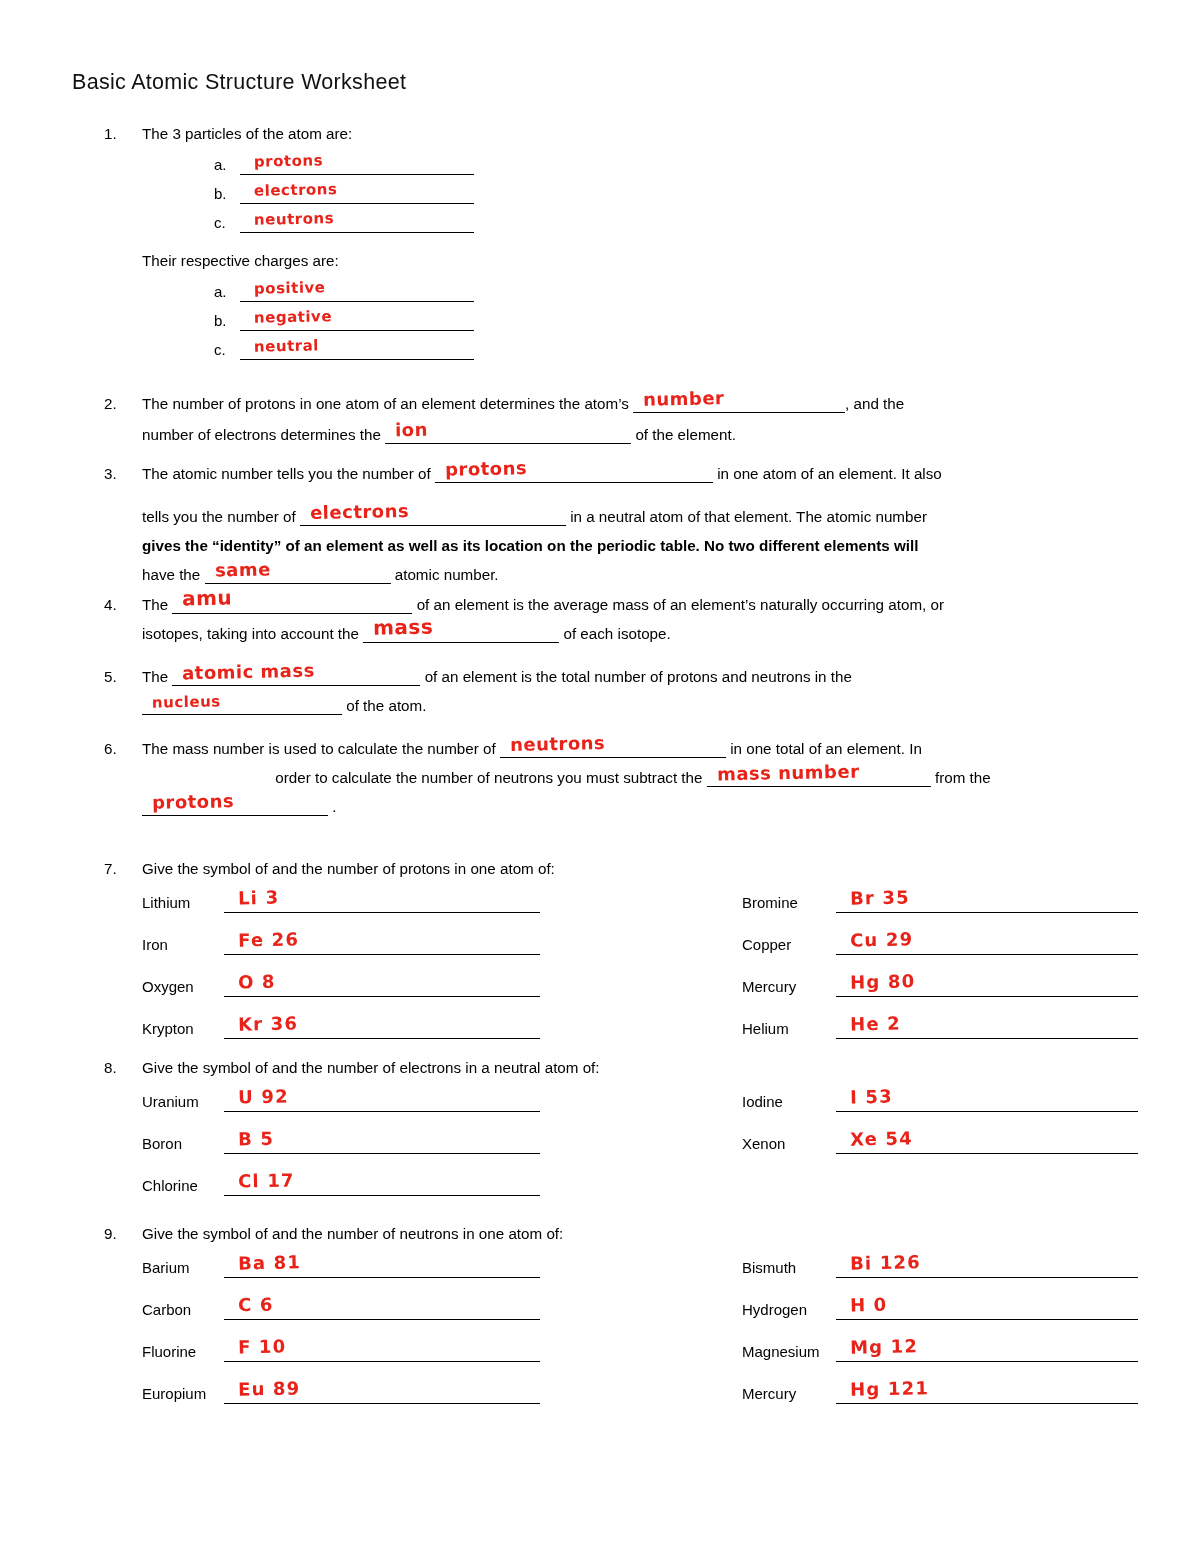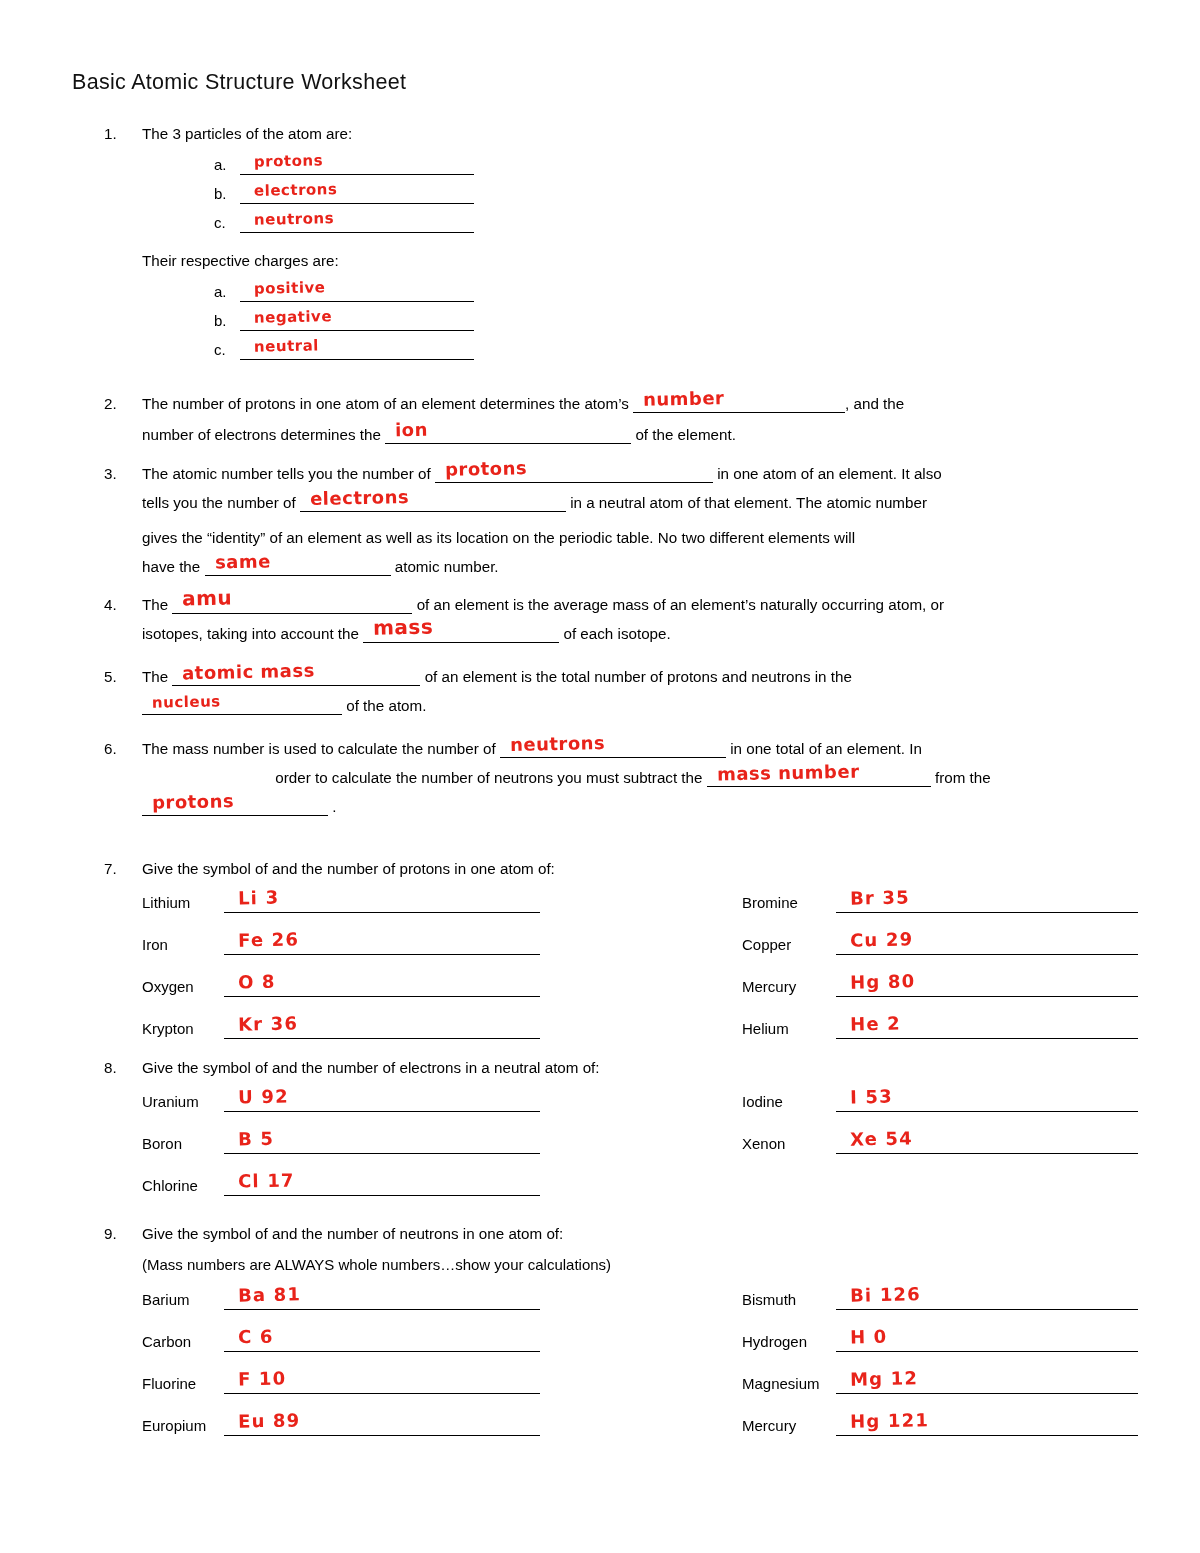--- a/index.html
+++ b/index.html
@@ -215,28 +215,28 @@
   </div>
 
   <div class="q" style="top:462px;">
     <span class="num">3.</span>
     <div class="body">
       <span>The atomic number tells you the number of</span>
       <span class="inline-blank" style="width:278px;">
         <span class="hand big">protons</span>
       </span>
       <span>in one atom of an element.  It also</span>
-      <div style="margin-top:6px;">
+      <div style="margin-top:20px;">
         <span>tells you the number of</span>
         <span class="inline-blank" style="width:266px;">
           <span class="hand big">electrons</span>
         </span>
         <span>in a neutral atom of that element.  The atomic number</span>
       </div>
-      <div style="margin-top:12px;">
+      <div style="margin-top:6px;font-weight:bold;">
         <span>gives the “identity” of an element as well as its location on the periodic table.  No two different elements will</span>
       </div>
       <div style="margin-top:6px;">
         <span>have the</span>
         <span class="inline-blank" style="width:186px;">
           <span class="hand big">same</span>
         </span>
         <span>atomic number.</span>
       </div>
     </div>
@@ -417,21 +417,20 @@
         </div>
 
       </div>
     </div>
   </div>
 
   <div class="q" style="top:1222px;">
     <span class="num">9.</span>
     <div class="body">
       <span>Give the symbol of and the number of neutrons in one atom of:</span>
-      <div class="note">(Mass numbers are ALWAYS whole numbers…show your calculations)</div>
       <div class="elems">
 
         <div class="erow">
           <div class="ecol-l">
             <span class="ename">Barium</span>
             <span class="eblank" style="width:316px;">
               <span class="hand">Ba  81</span>
             </span>
           </div>
           <div class="ecol-r">

